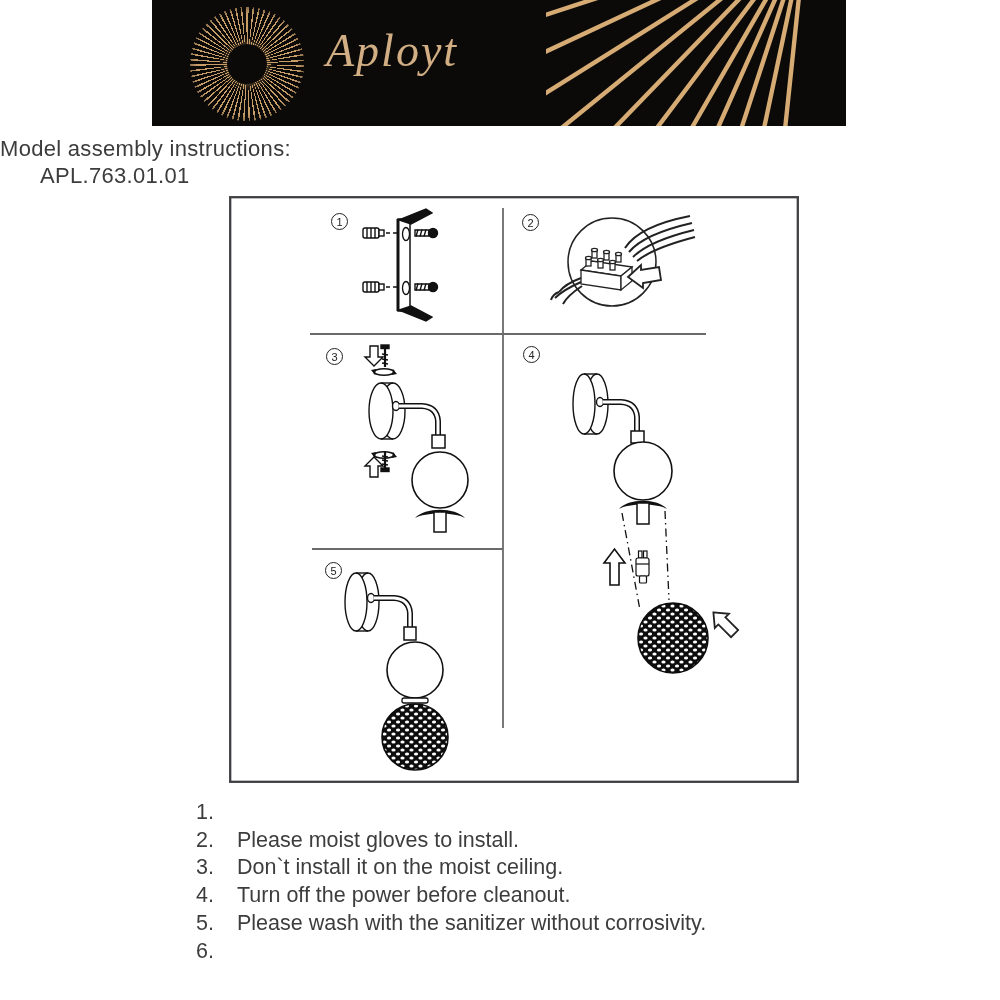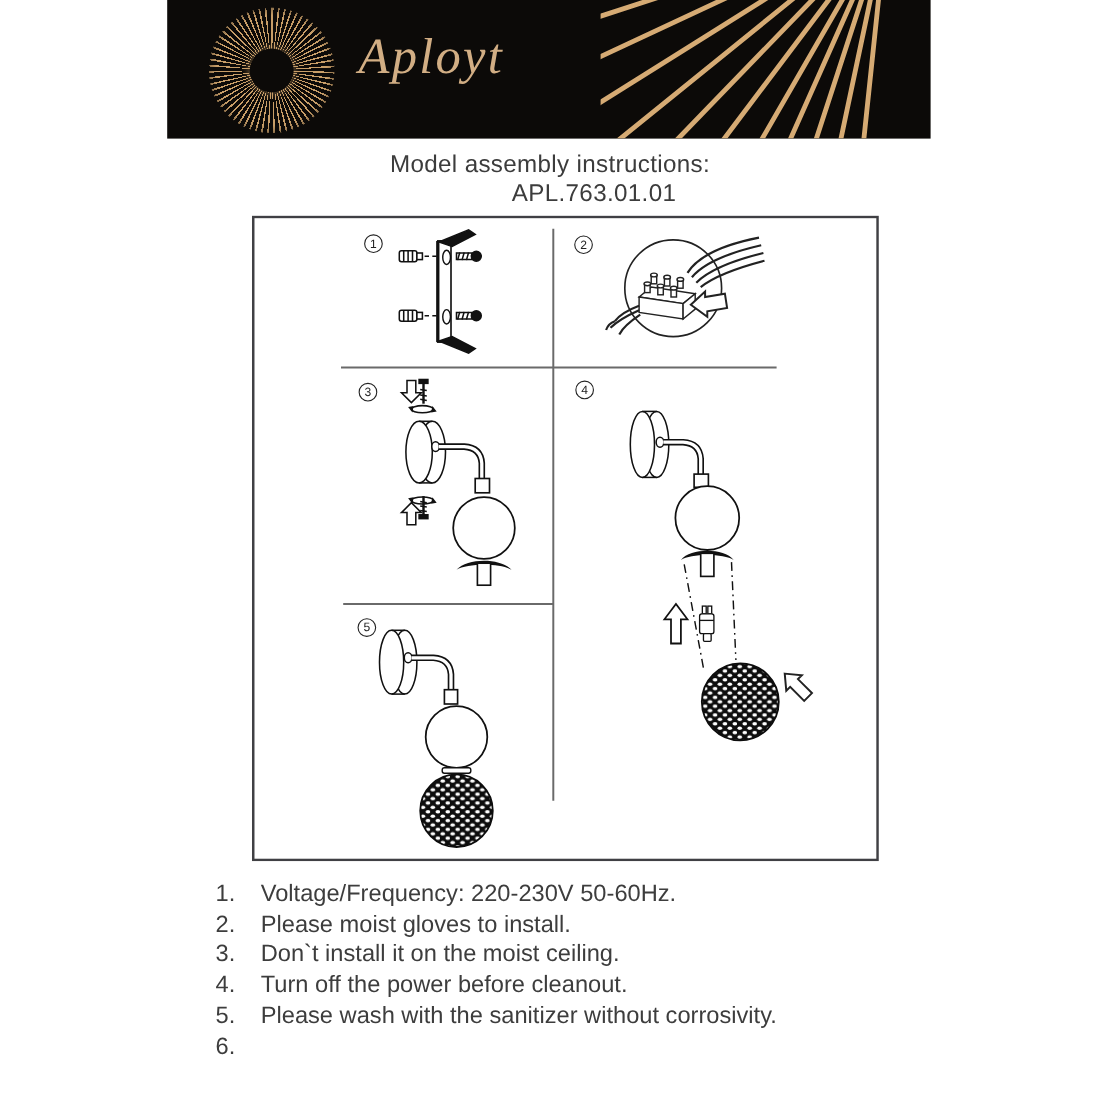--- a/index.html
+++ b/index.html
@@ -25,21 +25,21 @@
     transform:translate(-50%,-50%);border-radius:50%;background:#0c0a08;
     box-shadow:0 0 7px 2px rgba(200,158,104,.45);
   }
   .brand-text{
     position:absolute;left:174px;top:24px;
     font-family:"Liberation Serif", serif;font-size:46px;font-weight:400;
     letter-spacing:2px;color:#d2ae84;
   }
   .banner-rays{position:absolute;right:0;top:0;}
   
-  .title-line{position:absolute;left:0;width:1000px;text-align:center;
+  .title-line{position:absolute;left:0;width:1000px;
     font-size:22px;color:#3c3c3c;letter-spacing:.3px;}
   .title-1{top:136px;}
   .title-2{top:163px;padding-left:40px;}
   
   .diagram-box{position:absolute;left:229px;top:196px;width:570px;height:587px;}
   .diagram-box svg{position:absolute;left:0;top:0;}
   .step-num{
     position:absolute;width:17px;height:17px;border:1.4px solid #222;border-radius:50%;
     font-size:11px;line-height:16px;text-align:center;color:#222;box-sizing:border-box;
     background:#fff;
@@ -261,21 +261,20 @@
   <div class="step-num step-1">1</div>
   <div class="step-num step-2">2</div>
   <div class="step-num step-3">3</div>
   <div class="step-num step-4">4</div>
   <div class="step-num step-5">5</div>
 </div>
 
 <div class="instructions">
   <div class="instr-row">
     <span class="instr-num">1.</span>
-    <span>Voltage/Frequency: 220-230V 50-60Hz.</span>
   </div>
   <div class="instr-row">
     <span class="instr-num">2.</span>
     <span>Please moist gloves to install.</span>
   </div>
   <div class="instr-row">
     <span class="instr-num">3.</span>
     <span>Don`t install it on the moist ceiling.</span>
   </div>
   <div class="instr-row">

